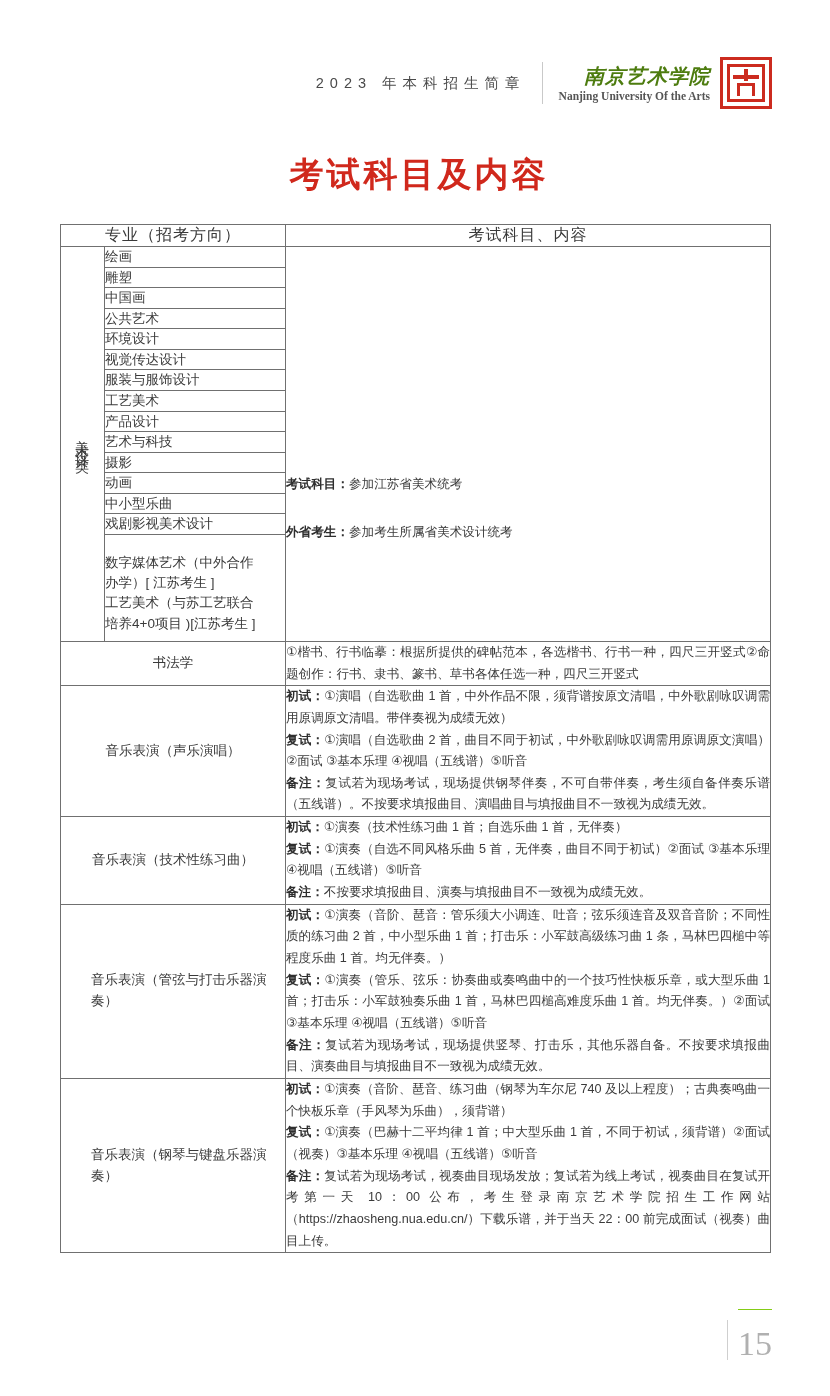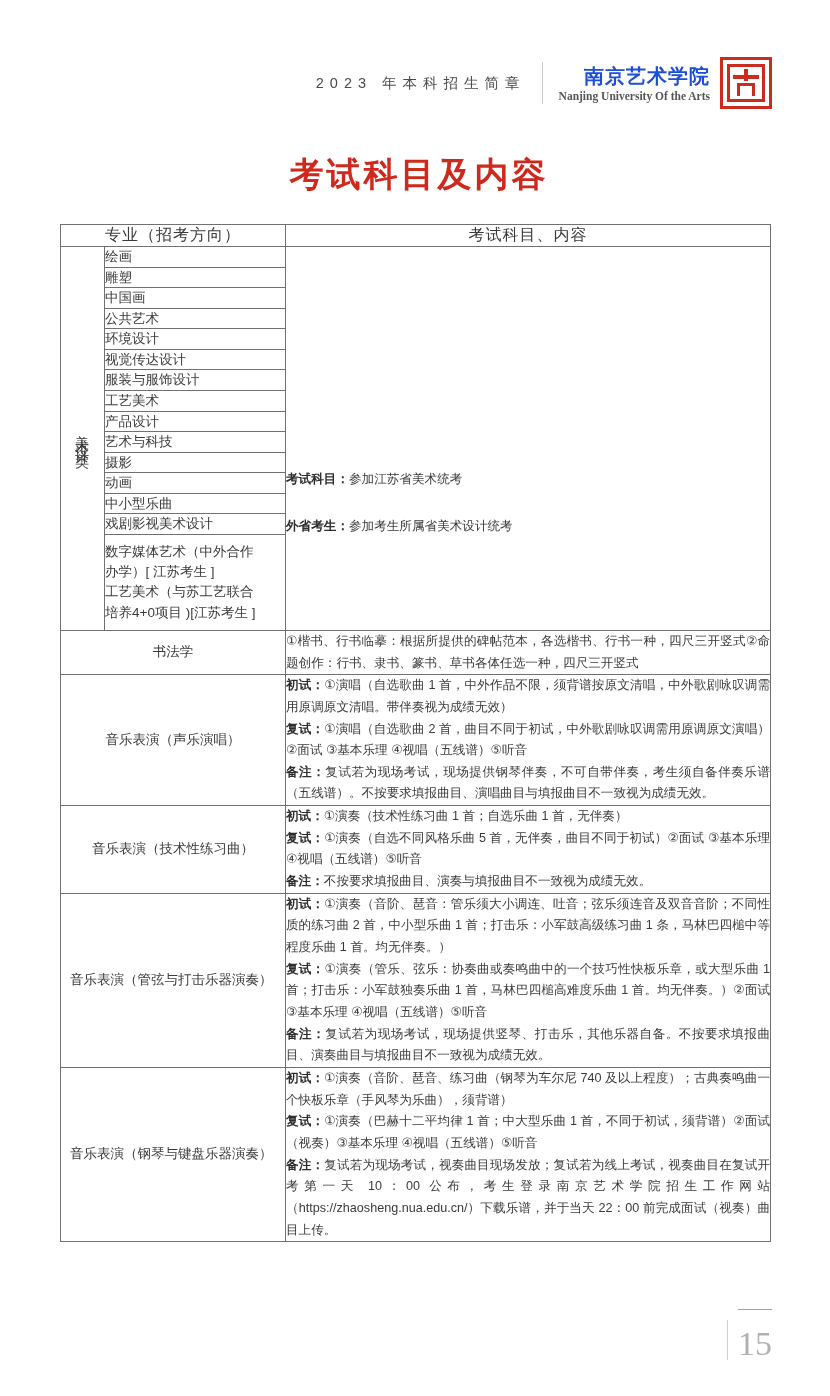--- a/index.html
+++ b/index.html
@@ -43,21 +43,22 @@
     display: flex;
     flex-direction: column;
     align-items: flex-end;
     justify-content: center;
     margin-right: 10px;
   }
   .brand-cn {
     font-family: "Liberation Serif", "DejaVu Serif", serif;
     font-size: 20px;
     font-weight: bold;
-    color: #1d4ed8;
+    font-style: italic;
+    color: #4d7c0f;
     letter-spacing: 1px;
     line-height: 1.15;
     white-space: nowrap;
   }
   .brand-en {
     font-family: "Liberation Serif", "DejaVu Serif", serif;
     font-size: 11.5px;
     font-weight: bold;
     color: #555;
     white-space: nowrap;
@@ -160,21 +161,21 @@
   }
   .vert-cell { text-align: center; padding: 0; }
 
   .sub-cell {
     font-size: 13.5px;
     padding: 5px 0 5px 9px;
     line-height: 1.45;
     color: #3a3a3a;
   }
   .sub-cell.multi {
-    padding-top: 7px;
+    padding-top: 18px;
     padding-bottom: 7px;
     line-height: 1.5;
   }
   .sub-cell .ln { display: block; }
 
   .content-cell {
     font-size: 12.6px;
     line-height: 1.72;
     padding: 7px 10px 7px 11px;
     color: #3a3a3a;
@@ -187,21 +188,21 @@
   .row-name {
     text-align: center;
     font-size: 13.5px;
     padding: 10px 8px;
     line-height: 1.55;
     color: #3a3a3a;
     border-radius: 6px;
   }
   .row-name.left-pad {
     text-align: left;
-    padding-left: 9px;
+    padding-left: 30px;
   }
 
   
   .page-footer {
     position: absolute;
     right: 58px;
     bottom: 36px;
     display: flex;
     align-items: flex-end;
   }

